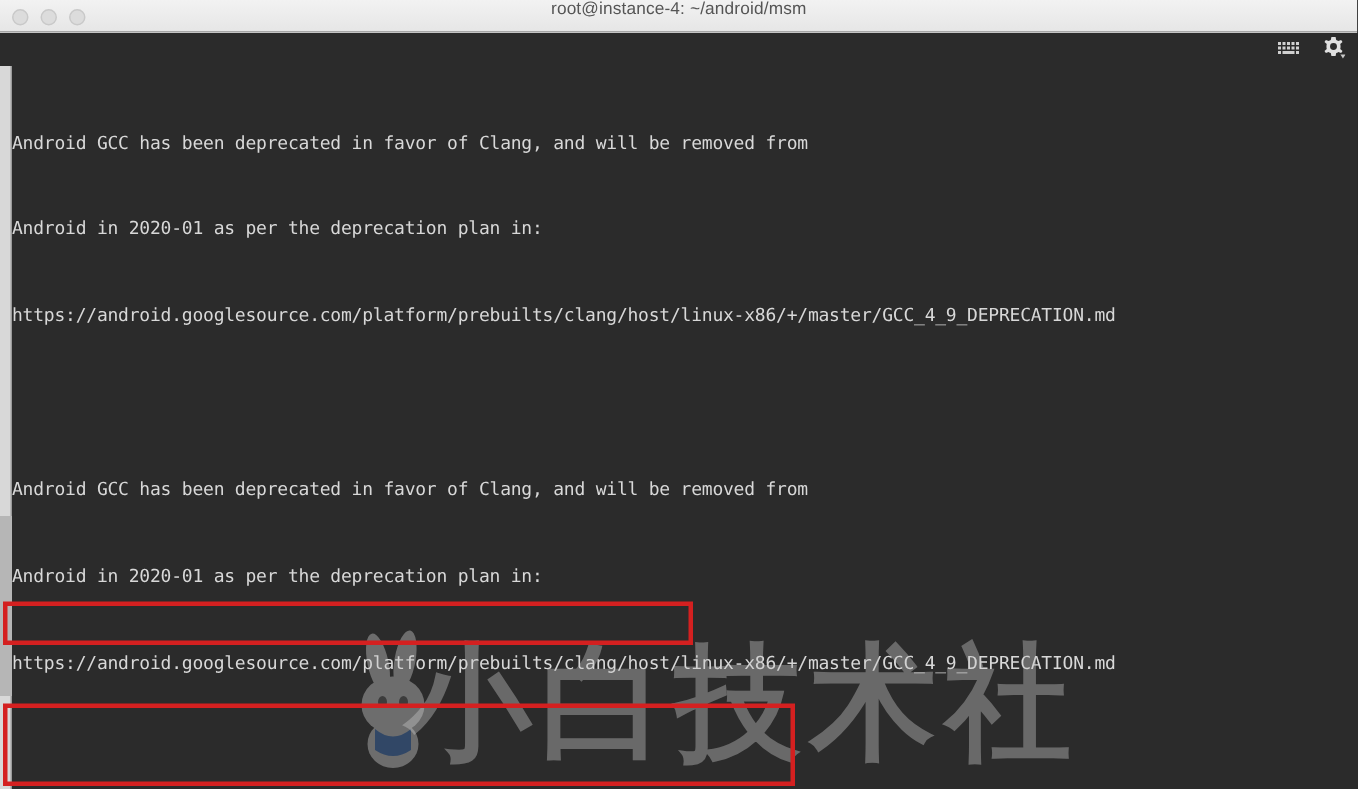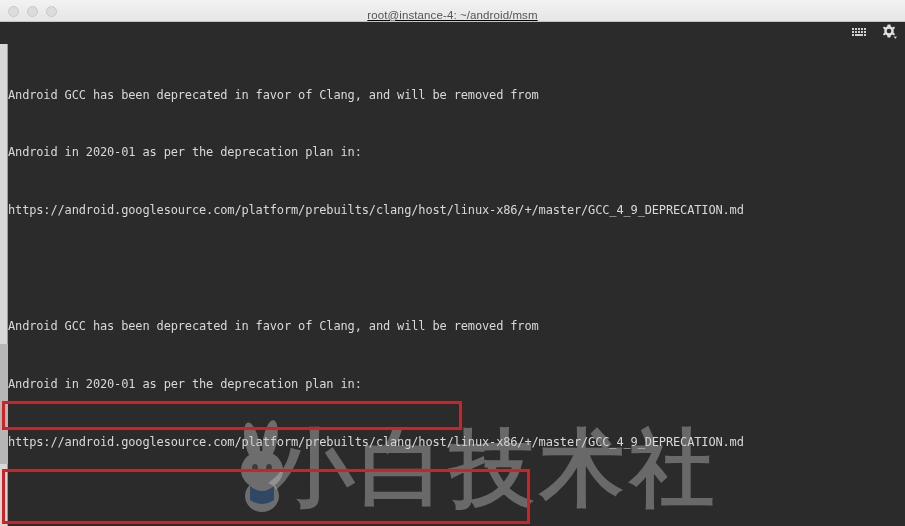--- a/index.html
+++ b/index.html
@@ -21,22 +21,21 @@
   
   .titlebar {
     position: absolute;
     top: 0; left: 0;
     width: 905px;
     height: 22px;
     background: linear-gradient(to bottom, #f2f2f2 0%, #e6e6e6 100%);
     border-bottom: 1px solid #c4c4c4;
     box-sizing: border-box;
     display: flex;
-    align-items: flex-end;
-    text-decoration: underline;
+    align-items: flex-start;
   }
   .win-buttons {
     position: absolute;
     left: 8px;
     top: 0;
     height: 22px;
     display: flex;
     align-items: center;
     gap: 8px;
   }

